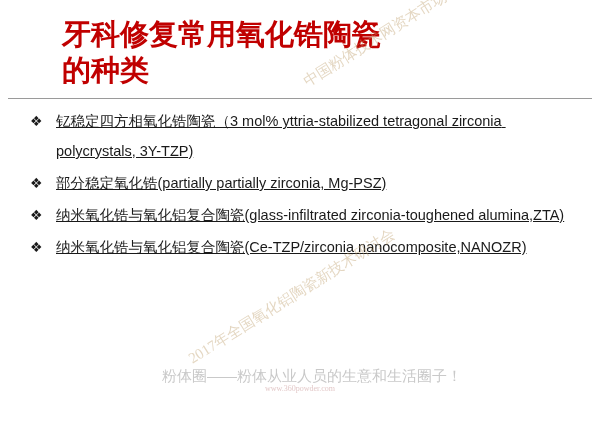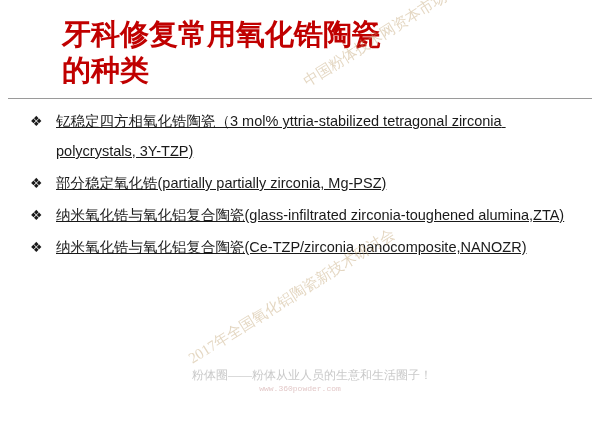--- a/index.html
+++ b/index.html
@@ -108,29 +108,29 @@
   .footer {
     position: absolute;
     left: 0;
     top: 368px;
     width: 600px;
     text-align: center;
     z-index: 6;
   }
   .footer-line1 {
     color: #c9c9c9;
-    font-size: 12px;
-    font-family: Liberation Serif, serif;
+    font-size: 15px;
+    font-family: Liberation Sans, sans-serif;
     line-height: 15px;
     margin-left: 24px;
   }
   .footer-line2 {
     color: #e3c9c9;
     font-size: 8px;
-    font-family: Liberation Mono, monospace;
+    font-family: Liberation Serif, serif;
     line-height: 11px;
   }
 </style>
 </head>
 <body>
 
 <div class="slide">
 
   <div class="title">牙科修复常用氧化锆陶瓷
 的种类</div>

